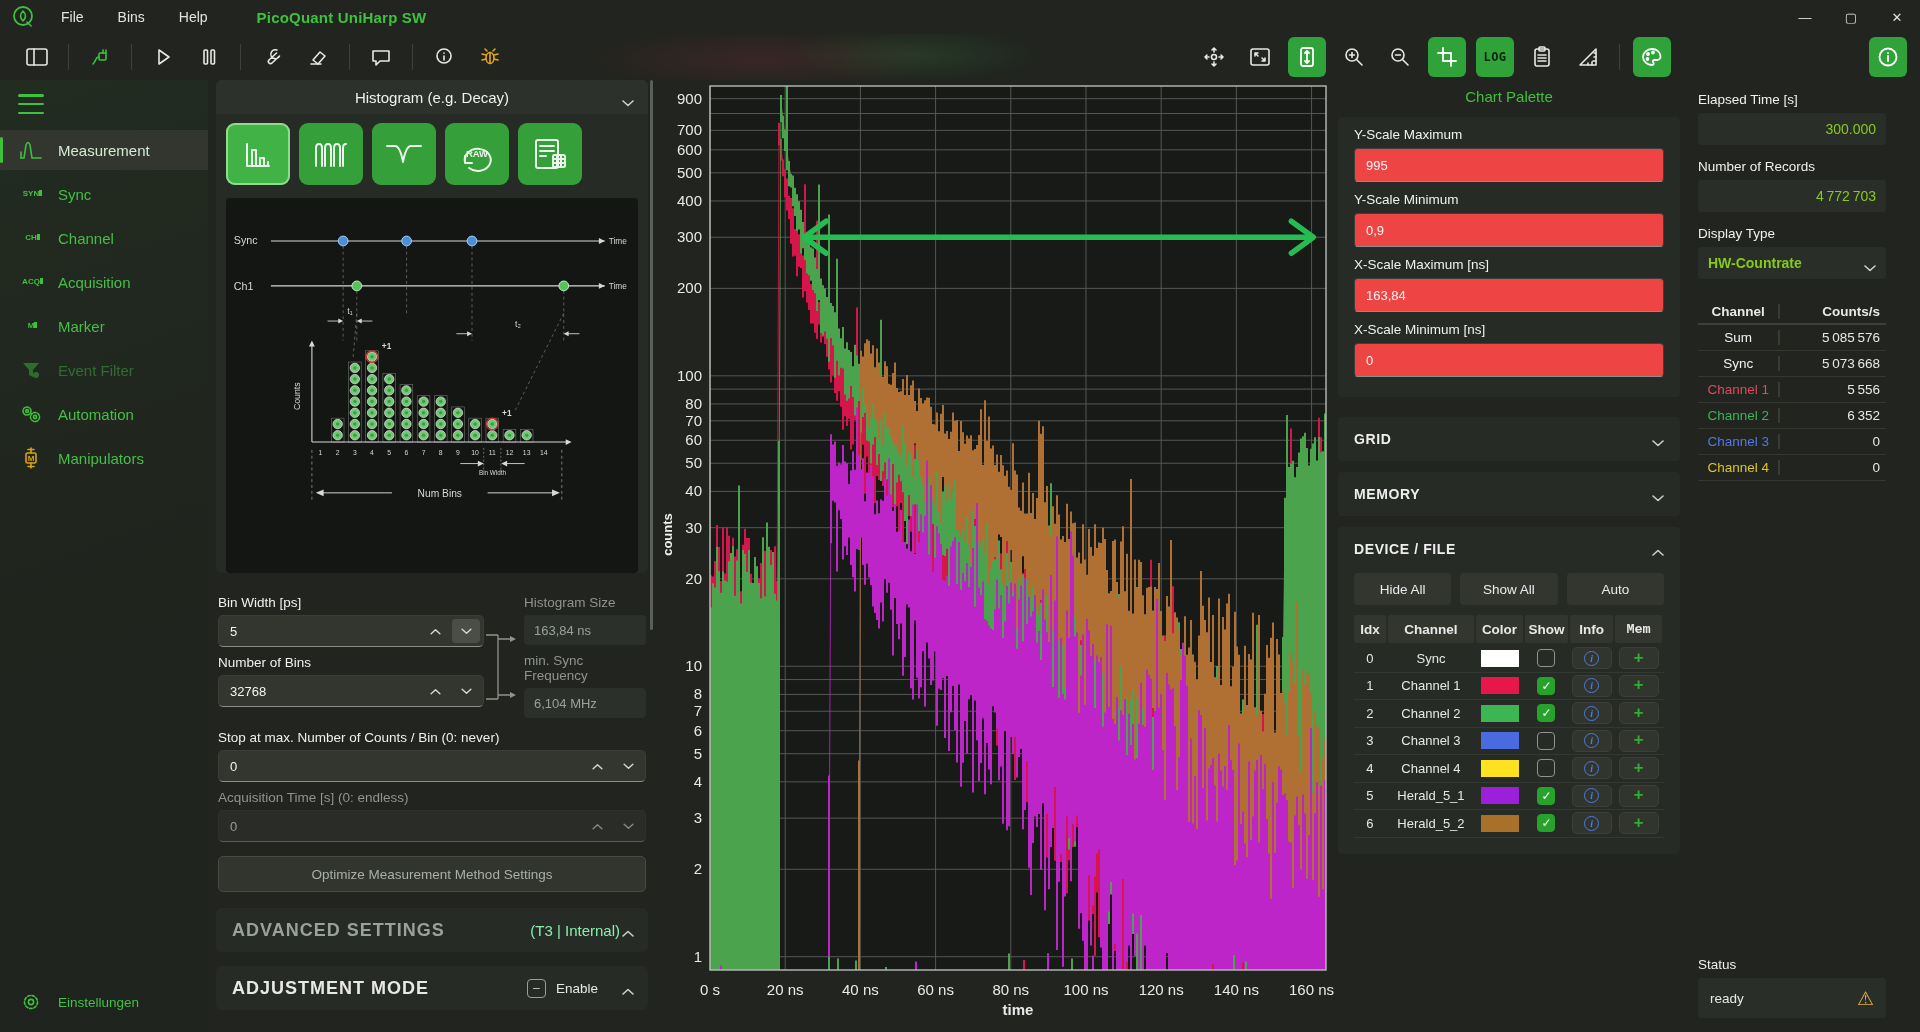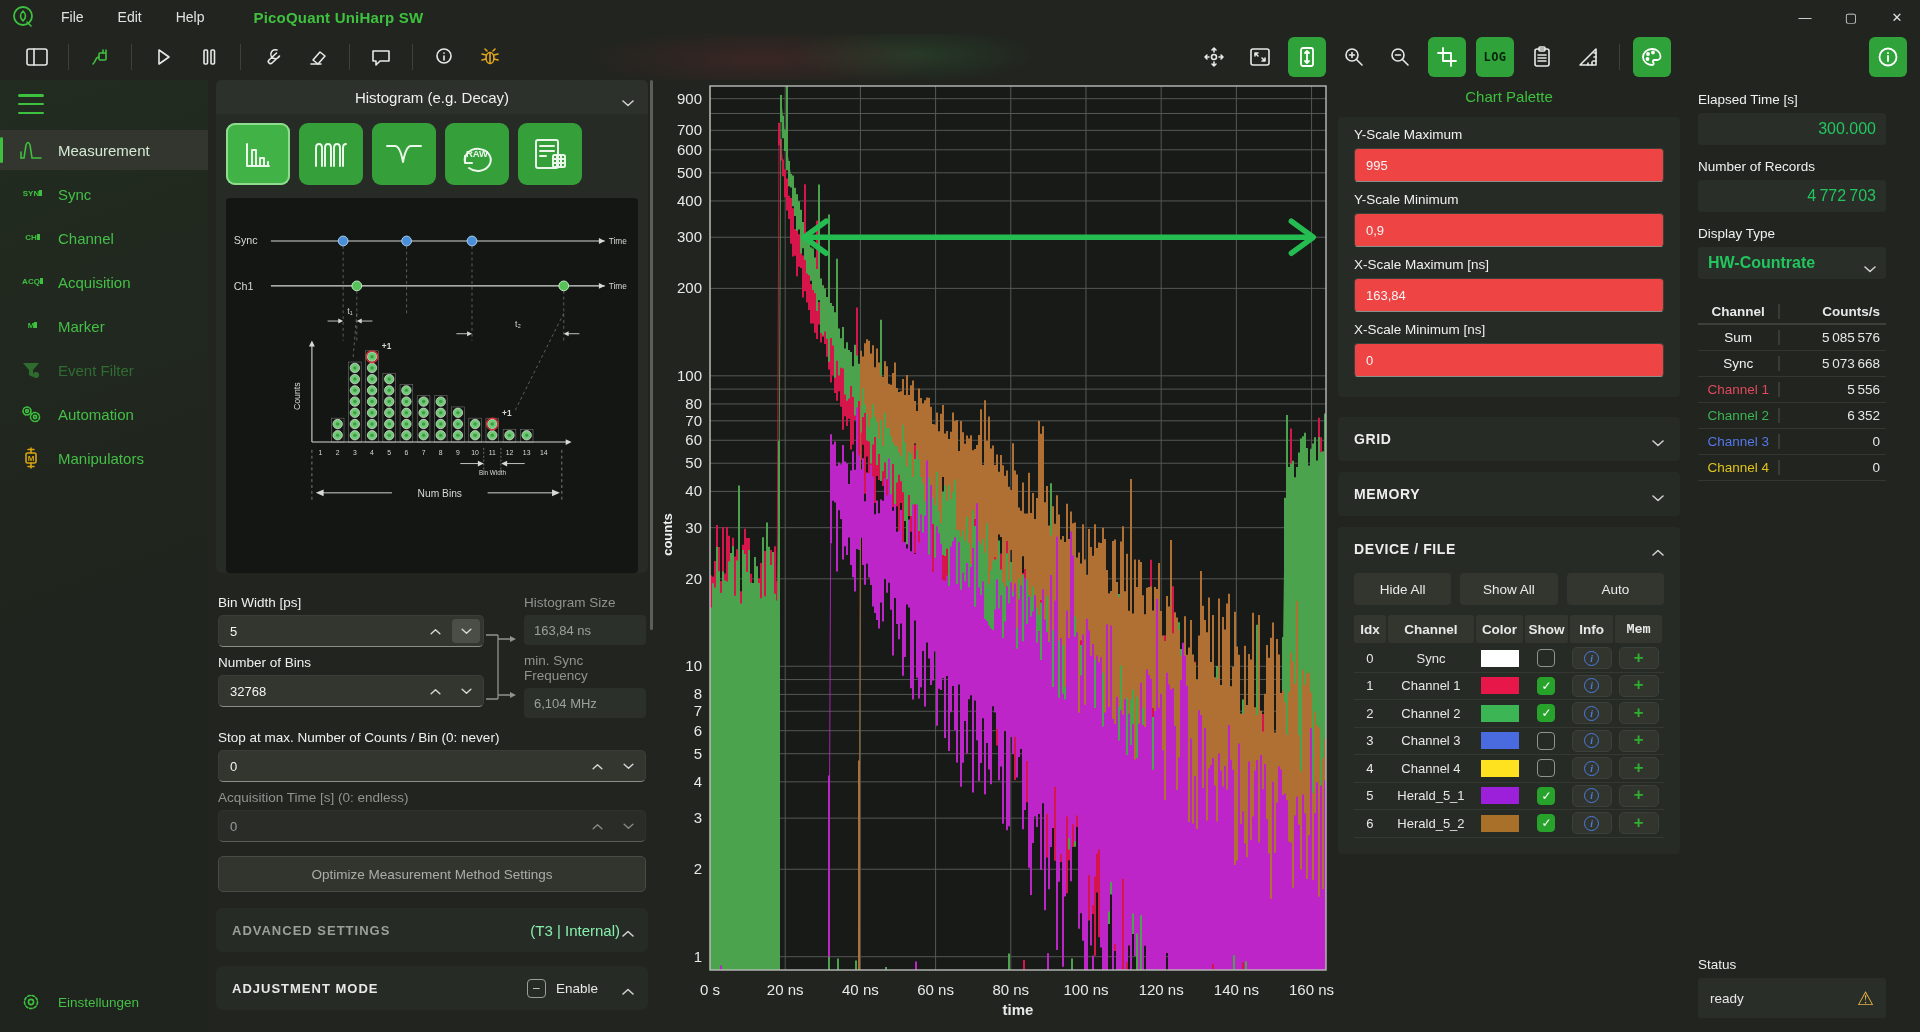--- a/index.html
+++ b/index.html
@@ -69,21 +69,21 @@
   .spin { height:32px; background:#32362f; border:1px solid #3a3e39; border-bottom:1px solid #8a8f8a; border-radius:5px; display:flex; align-items:center; padding-left:11px; }
   .spin .val { flex:1; font-size:13px; color:#f4f4f4; }
   .spin .sbtn { width:28px; height:24px; display:flex; align-items:center; justify-content:center; border-radius:4px; margin-right:3px; }
   .spin .sbtn.hl { background:#4a4e47; }
   .spin svg { width:11px; height:7px; stroke:#d8d8d8; fill:none; stroke-width:1.6; stroke-linecap:round; stroke-linejoin:round; }
   .robox { height:30px; background:#2c302b; border-radius:4px; display:flex; align-items:center; padding:0 10px; color:#9aa09a; font-size:13px; }
   .connector { width:40px; position:relative; }
   .connector svg { stroke:#8f948f; fill:none; stroke-width:1.3; }
   .optimize-btn { width:100%; height:36px; margin-top:14px; background:#31352e; border:1px solid #474b45; border-radius:5px; color:#a9aea9; font-size:13.5px; display:flex; align-items:center; justify-content:center; }
   .acc-row { height:44px; display:flex; align-items:center; padding:0 16px; position:relative; }
-  .acc-title { font-weight:bold; letter-spacing:1px; font-size:13px; }
+  .acc-title { font-weight:bold; letter-spacing:1px; font-size:18px; }
   .acc-title.gray { color:#9aa09a; }
   .acc-badge { margin-left:auto; margin-right:12px; color:#86efac; font-size:15px; }
   .acc-row .chv { position:absolute; right:14px; }
   .enable-wrap { margin-left:auto; margin-right:34px; display:flex; align-items:center; gap:10px; }
   .dash-box { width:19px; height:19px; border:1px solid #9a9f9a; border-radius:4px; display:flex; align-items:center; justify-content:center; color:#cfcfcf; font-size:12px; }
   .dash-box::after { content:"–"; }
   
   .chart-area { flex:1; position:relative; overflow:hidden; }
   .counts-label { position:absolute; left:-8px; top:47%; transform:rotate(-90deg); font-weight:bold; font-size:13px; color:#f0f0f0; }
   
@@ -108,21 +108,21 @@
   .show-box[data-checked="true"] { background:#27a32b; border-color:#27a32b; }
   .show-box[data-checked="true"]::after { content:"✓"; color:#fff; font-size:12px; }
   .cell-btn { width:40px; height:22px; background:#31352e; border:1px solid #3c403b; border-radius:5px; display:flex; align-items:center; justify-content:center; }
   .info-ring { width:15px; height:15px; border:1.5px solid #4a7ce0; border-radius:50%; color:#4a7ce0; font-size:10px; font-weight:bold; display:flex; align-items:center; justify-content:center; font-family:"Liberation Serif", serif; font-style:italic; }
   .info-ring::after { content:"i"; }
   .mem-plus { color:#2fae2f; font-size:17px; font-weight:bold; line-height:1; }
   .mem-plus::after { content:"+"; }
   
   .rpanel { width:224px; padding:6px 34px 14px 2px; display:flex; flex-direction:column; font-size:13.5px; }
   .rlabel { margin:6px 0 6px; color:#f0f0f0; }
-  .rbox { height:32px; background:#2a2e29; border-radius:3px; display:flex; align-items:center; justify-content:flex-end; padding:0 10px; font-size:16px; color:#22c55e; margin-bottom:8px; }
+  .rbox { height:32px; background:#2a2e29; border-radius:3px; display:flex; align-items:center; justify-content:flex-end; padding:0 10px; font-size:14px; color:#84cc16; margin-bottom:8px; }
   .rbox.dd { justify-content:flex-start; font-weight:bold; position:relative; }
   .rbox.dd .chv { position:absolute; right:10px; }
   .crt { margin-top:12px; }
   .crt-row { display:flex; height:26px; align-items:center; border-bottom:1px solid #33372f; }
   .crt-row .n { flex:1.05; text-align:center; font-size:13.5px; border-right:2px solid #383c34; }
   .crt-row .v { flex:1.3; text-align:right; padding-right:6px; font-size:13.5px; }
   .crt-row.hd { font-weight:bold; border-bottom:2px solid #3c4038; }
   .status-wrap { margin-top:auto; }
   .status-box { height:40px; background:#2a2e29; border-radius:3px; display:flex; align-items:center; padding:0 12px; font-size:13.5px; }
   .warn { margin-left:auto; color:#e3b341; font-size:19px; }
@@ -130,21 +130,21 @@
 </style>
 </head>
 <body>
 
 <div class="titlebar">
   <svg class="logo" viewBox="0 0 26 26">
     <circle cx="13" cy="12" r="9" stroke="#3ec13e" stroke-width="1.8" fill="none"></circle>
     <path d="M13 7 q-5 5 0 10 M13 7 q5 5 0 10 M17 18 l4 4" stroke="#3ec13e" stroke-width="1.6" fill="none" stroke-linecap="round"></path>
   </svg>
   <div class="menu-item">File</div>
-  <div class="menu-item">Edit</div>
+  <div class="menu-item">Bins</div>
   <div class="menu-item">Help</div>
   <div class="app-title">PicoQuant UniHarp SW</div>
   <div class="win-btns">
     <div class="win-btn">—</div>
     <div class="win-btn">▢</div>
     <div class="win-btn">✕</div>
   </div>
 </div>
 
 <div class="toolbar">

